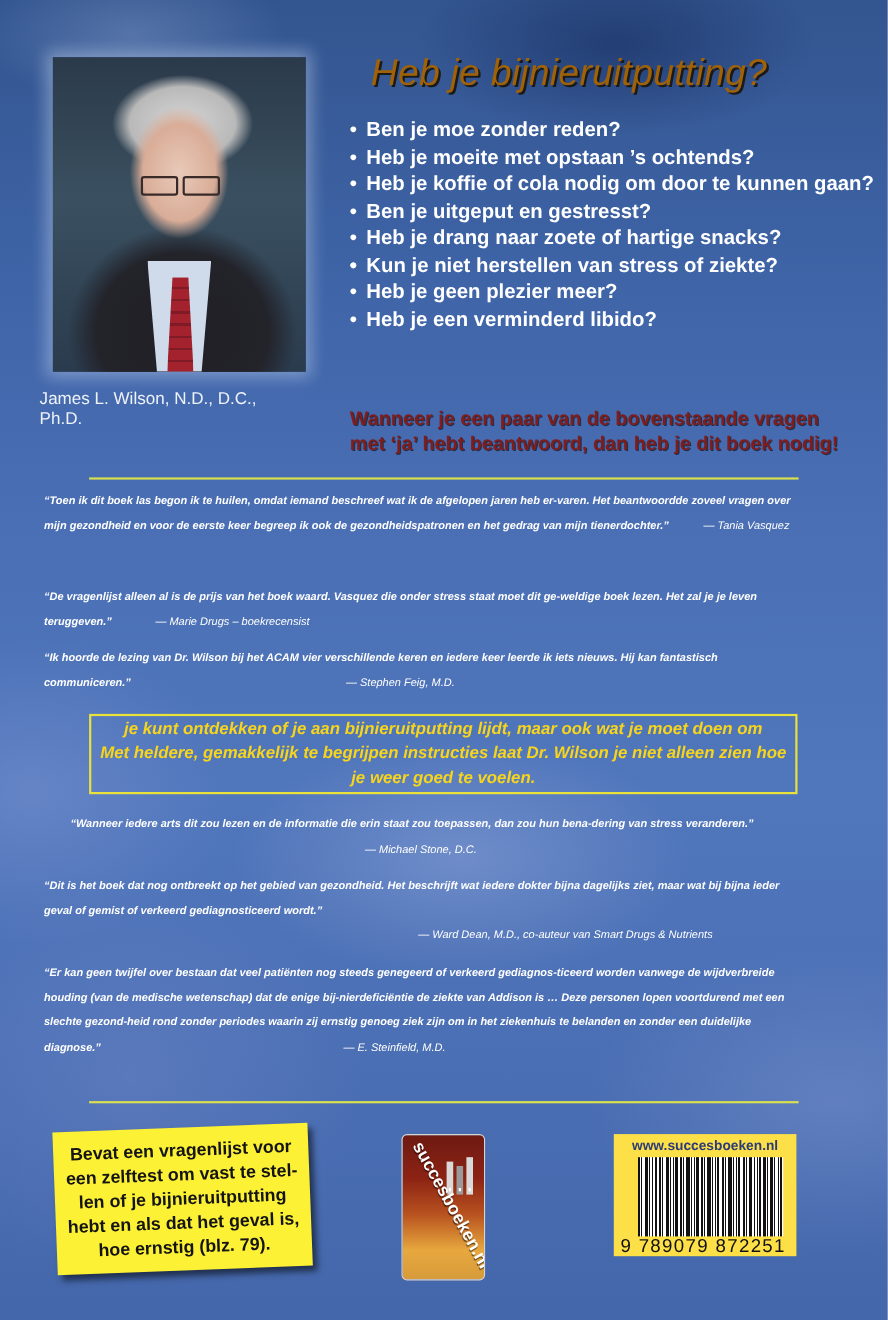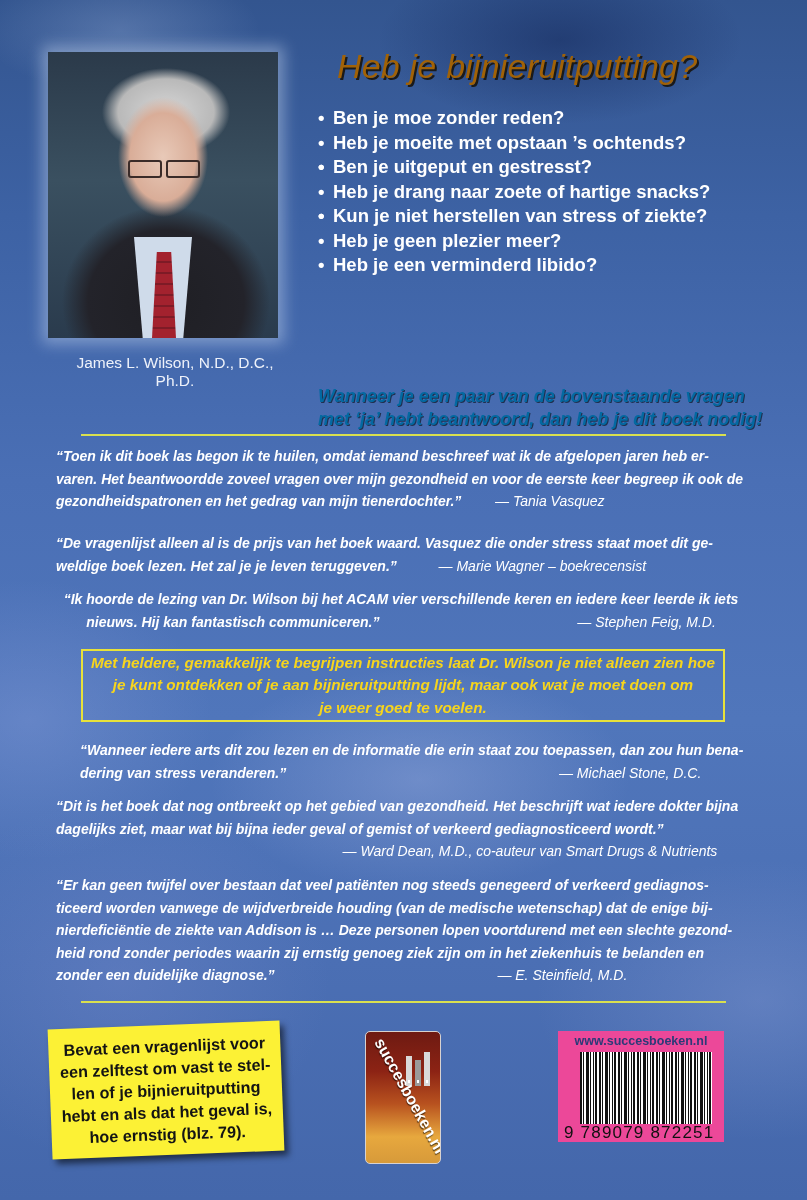--- a/index.html
+++ b/index.html
@@ -35,52 +35,52 @@
       background: repeating-linear-gradient(180deg, #a3222e 0 9px, #7e1b26 9px 11px);
       clip-path: polygon(20% 0, 80% 0, 100% 100%, 0 100%); }
     .photo .glasses { position:absolute; left: 78px; top: 108px; width: 76px; height: 18px;
       border-radius: 3px; }
     .photo .glasses::before, .photo .glasses::after { content:""; position:absolute; top:0; width: 30px; height: 14px;
       border: 2px solid #3a2b28; border-radius: 3px; }
     .photo .glasses::before { left: 2px; }
     .photo .glasses::after { right: 2px; }
 
     .caption {
-      left: 60px; top: 354px; width: 230px; text-align: center;
+      left: 36px; top: 354px; width: 230px; 
       font-size: 15.5px; color: #eef2fa;
     }
 
     
     .headline {
       left: 318px; top: 47px; width: 489px;
       font-size: 34px; font-weight: normal; font-style: italic;
       color: #a16207; letter-spacing: 0.2px;
       text-shadow: 2px 2px 0 #1a1a1a;
       margin-left: 19px;
     }
     .questions {
       left: 318px; top: 106px; width: 485px; margin: 0; padding: 0; list-style: none;
       font-size: 18.5px; font-weight: bold; line-height: 24.5px;
     }
     .questions li { position: relative; padding-left: 15px; }
     .questions li .bullet { position: absolute; left: 0; top: 0; }
 
     .cta {
       left: 318px; top: 369px; width: 489px;
-      font-size: 18px; font-weight: bold; font-style: italic; line-height: 23px;
-      color: #0369a1; text-shadow: 1px 1px 0 rgba(0,0,0,0.55); margin-top: 16px;
+      font-size: 18px; font-weight: bold; line-height: 23px;
+      color: #7f1d1d; text-shadow: 1px 1px 0 rgba(0,0,0,0.55);
     }
 
     .divider { height: 2px; background: #d9e04f; }
     .divider.top { left: 81px; top: 434px; width: 645px; }
     .divider.bottom { left: 81px; top: 1001px; width: 645px; }
 
     .quote {
-      left: 56px; width: 690px;
-      font-size: 14px; font-style: italic; font-weight: bold; line-height: 22.5px;
+      left: 40px; width: 690px;
+      font-size: 10px; font-style: italic; font-weight: bold; line-height: 22.5px;
       color: #ffffff;
     }
     .quote .attr { font-weight: normal; }
     .quote .tab { display: inline-block; }
 
     .infobox {
       left: 81px; top: 649px; width: 640px; height: 69px;
       border: 2px solid #e8e23a;
       font-size: 15.3px; font-style: italic; font-weight: bold; line-height: 22.5px;
       color: #f7d51c; text-align: center;
@@ -116,21 +116,21 @@
     .logo .wordmark {
       position: absolute; left: 8px; top: 10px;
       transform-origin: 0 0; transform: rotate(61deg) translate(0, -14px);
       font-size: 16px; font-weight: bold; color: #fff; white-space: nowrap;
       text-shadow: 1px 1px 1px rgba(0,0,0,0.6);
     }
 
     
     .barcode {
       left: 558px; top: 1031px; width: 166px; height: 111px;
-      background: #ec4899; box-sizing: border-box; padding: 3px 6px 0 6px;
+      background: #fde047; box-sizing: border-box; padding: 3px 6px 0 6px;
     }
     .barcode .url { font-size: 12.5px; font-weight: bold; color: #2b3a78; text-align: center; }
     .barcode .bars { position: relative; height: 72px; margin: 4px 6px 0 16px;
       background: repeating-linear-gradient(90deg,
         #111 0 2px, #fff 2px 3px, #111 3px 4px, #fff 4px 6px, #111 6px 9px, #fff 9px 10px,
         #111 10px 11px, #fff 11px 13px, #111 13px 14px, #fff 14px 15px, #111 15px 17px, #fff 17px 19px);
     }
     .barcode .digits { font-size: 17px; color: #111; letter-spacing: 1.2px; margin-top: -1px; font-family: "Liberation Sans", sans-serif; }
   </style>
 </head>
@@ -141,21 +141,21 @@
   <div class="tie"></div>
   <div class="glasses"></div>
 </div>
 <div class="abs caption">James L. Wilson, N.D., D.C., Ph.D.</div>
 
 <div class="abs headline">Heb je bijnieruitputting?</div>
 
 <ul class="abs questions">
   <li><span class="bullet">•</span><span>Ben je moe zonder reden?</span></li>
   <li><span class="bullet">•</span><span>Heb je moeite met opstaan ’s ochtends?</span></li>
-  <li><span class="bullet">•</span></li>
+  <li><span class="bullet">•</span><span>Heb je koffie of cola nodig om door te kunnen gaan?</span></li>
   <li><span class="bullet">•</span><span>Ben je uitgeput en gestresst?</span></li>
   <li><span class="bullet">•</span><span>Heb je drang naar zoete of hartige snacks?</span></li>
   <li style="padding-right:60px;"><span class="bullet">•</span></li>
   <li><span class="bullet">•</span><span>Kun je niet herstellen van stress of ziekte?</span></li>
   <li><span class="bullet">•</span><span>Heb je geen plezier meer?</span></li>
   <li><span class="bullet">•</span><span>Heb je een verminderd libido?</span></li>
 </ul>
 
 <div class="abs cta">
   <div>Wanneer je een paar van de bovenstaande vragen</div>
@@ -166,33 +166,33 @@
 
 <div class="abs quote" style="top:445px;">
   <span>“Toen ik dit boek las begon ik te huilen, omdat iemand beschreef wat ik de afgelopen jaren heb er-varen. Het beantwoordde zoveel vragen over mijn gezondheid en voor de eerste keer begreep ik ook de gezondheidspatronen en het gedrag van mijn tienerdochter.”</span>
   <span class="tab" style="width:26px;"></span>
   <span class="attr">— Tania Vasquez</span>
 </div>
 
 <div class="abs quote" style="top:532px;">
   <span>“De vragenlijst alleen al is de prijs van het boek waard. Vasquez die onder stress staat moet dit ge-weldige boek lezen. Het zal je je leven teruggeven.”</span>
   <span class="tab" style="width:34px;"></span>
-  <span class="attr">— Marie Wagner – boekrecensist</span>
-</div>
-
-<div class="abs quote" style="top:588px;text-align:center;">
+  <span class="attr">— Marie Drugs – boekrecensist</span>
+</div>
+
+<div class="abs quote" style="top:588px;">
   <span>“Ik hoorde de lezing van Dr. Wilson bij het ACAM vier verschillende keren en iedere keer leerde ik iets nieuws. Hij kan fantastisch communiceren.”</span>
   <span class="tab" style="width:190px;"></span>
   <span class="attr">— Stephen Feig, M.D.</span>
 </div>
 
 <div class="abs infobox">
   <div>
+    <div>je kunt ontdekken of je aan bijnieruitputting lijdt, maar ook wat je moet doen om</div>
     <div>Met heldere, gemakkelijk te begrijpen instructies laat Dr. Wilson je niet alleen zien hoe</div>
-    <div>je kunt ontdekken of je aan bijnieruitputting lijdt, maar ook wat je moet doen om</div>
     <div>je weer goed te voelen.</div>
   </div>
 </div>
 
 <div class="abs quote" style="top:739px;margin-left:24px;">
   <span>“Wanneer iedere arts dit zou lezen en de informatie die erin staat zou toepassen, dan zou hun bena-dering van stress veranderen.”</span>
   <span class="tab" style="width:265px;"></span>
   <span class="attr">— Michael Stone, D.C.</span>
 </div>
 

